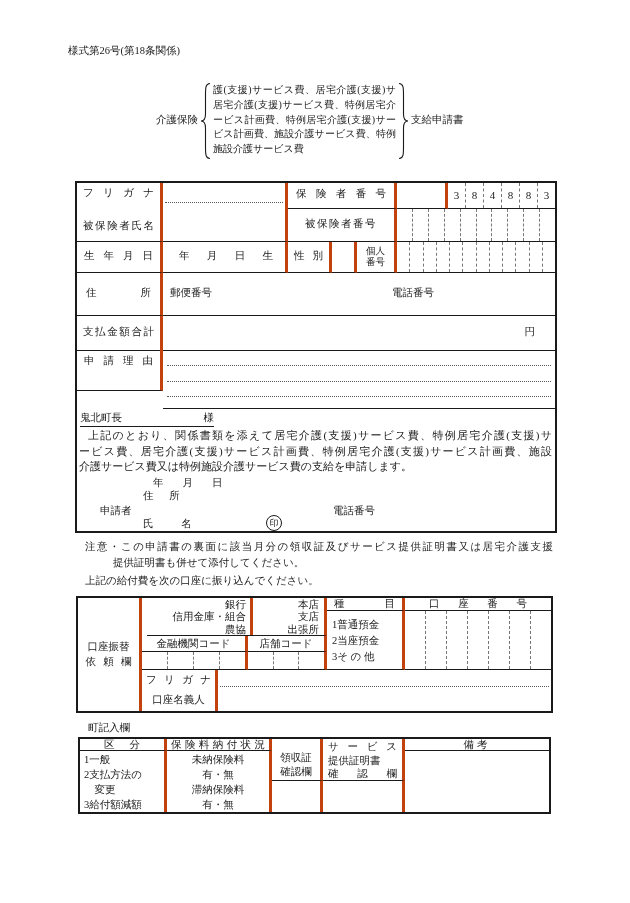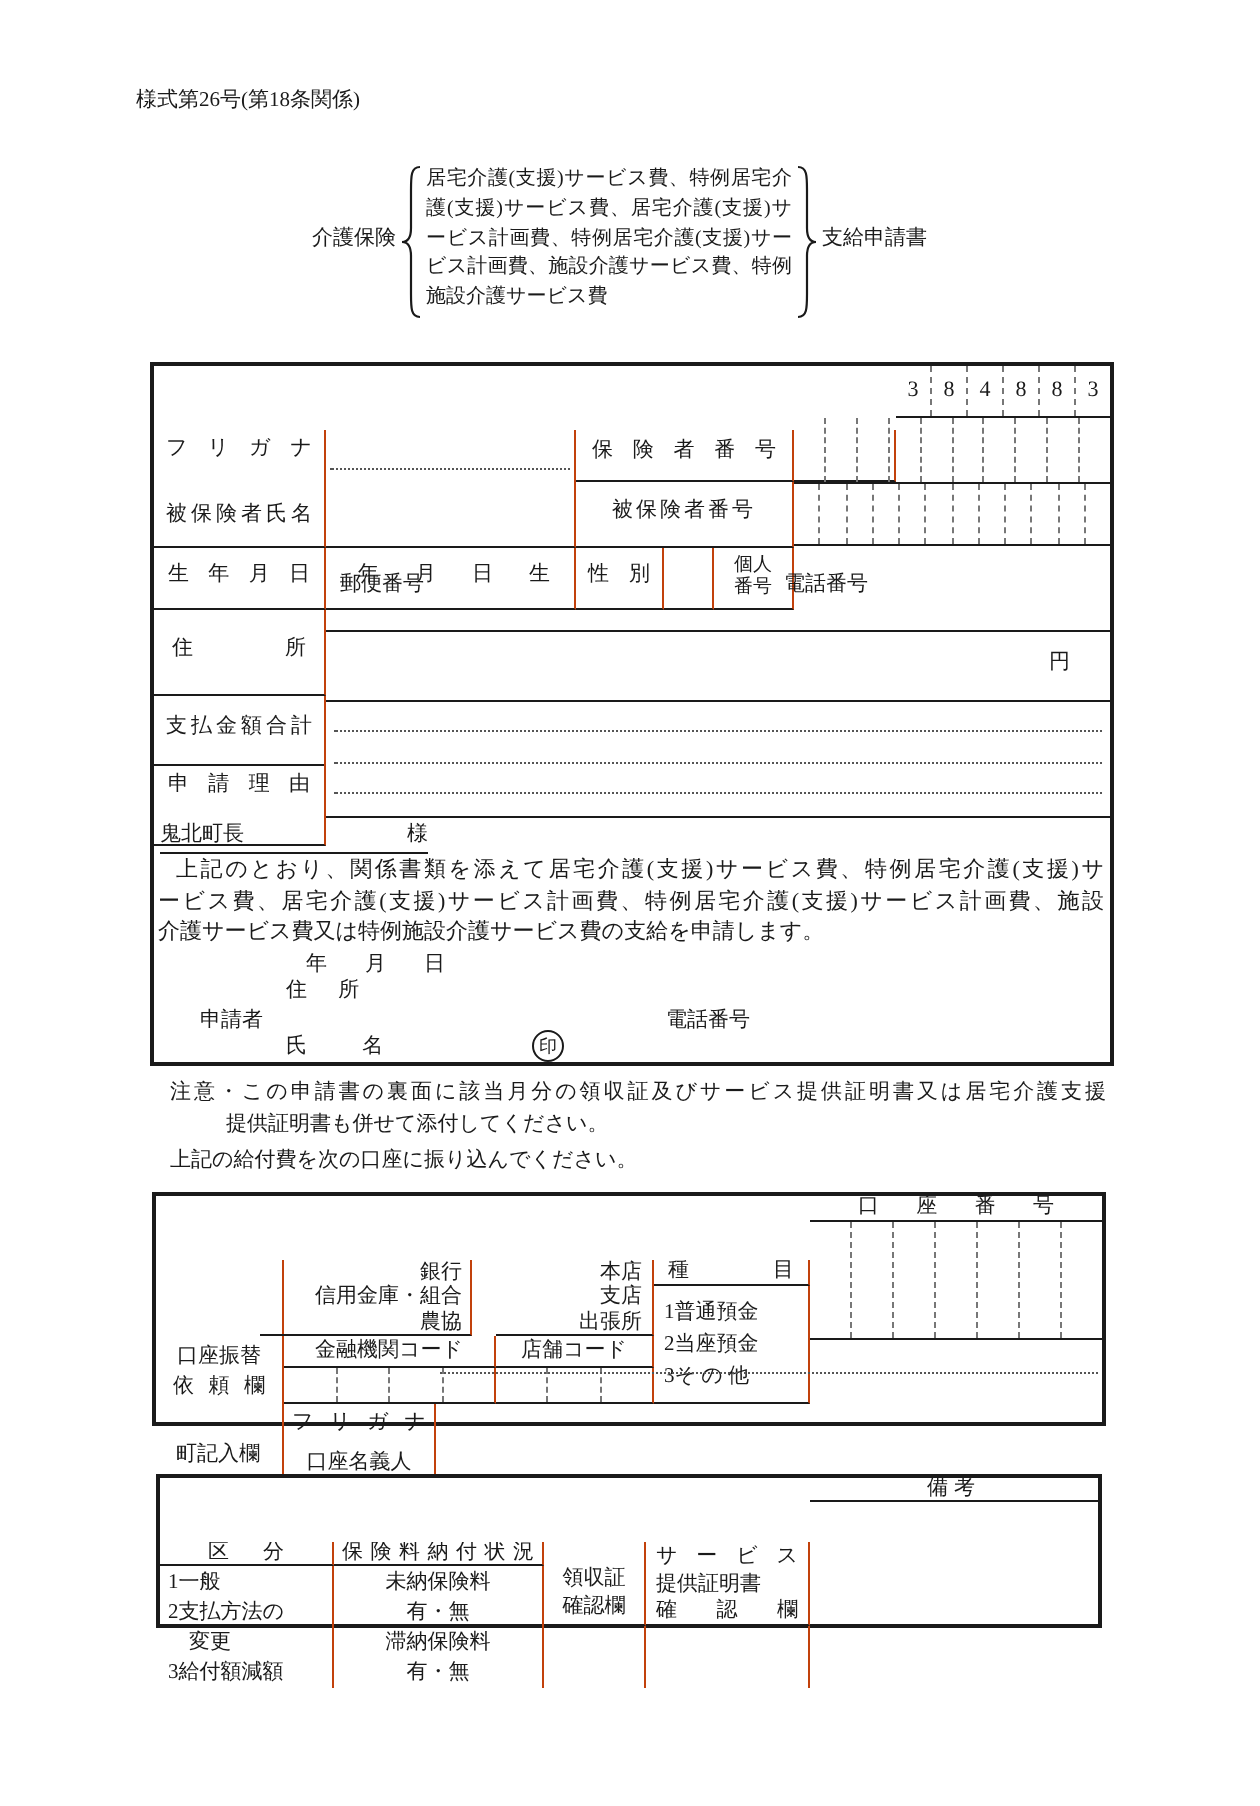--- a/index.html
+++ b/index.html
@@ -6,21 +6,21 @@
   body{background:#e8e8e8;}
   .page{
     position:relative;width:630px;height:903px;background:#ffffff;
     font-family:"Liberation Serif","DejaVu Serif",serif;
     color:#1a1a1a;overflow:hidden;margin:0 auto;
     font-size:10.5px;line-height:1.35;
   }
   .abs{position:absolute;}
   .tbl{position:absolute;border:2px solid #1a1a1a;box-sizing:border-box;background:#fff;}
   .cell{position:absolute;box-sizing:border-box;overflow:hidden;}
-  .br{border-right:1px solid #c2410c;margin-top:32px;}
+  .br{border-right:3px solid #c2410c;}
   .bb{border-bottom:1px solid #1a1a1a;}
   .just{text-align:justify;text-align-last:justify;text-justify:inter-character;}
   .ctr{text-align:center;}
   .rt{text-align:right;}
   .drow{display:flex;height:100%;}
   .dcell{flex:1;display:flex;align-items:center;justify-content:center;font-size:11px;}
   .dcell + .dcell{border-left:1px dashed #777;}
   .dotline{position:absolute;border-bottom:1.2px dotted #555;}
   .flexsb{display:flex;justify-content:space-between;}
   .seal{position:absolute;width:14px;height:14px;border:1px solid #1a1a1a;border-radius:50%;
@@ -37,22 +37,22 @@
 
   <div class="abs" style="left:68px;top:44px;">様式第26号(第18条関係)</div>
 
   <div class="abs" style="left:156px;top:113px;">介護保険</div>
 
   <svg class="brace" style="left:200px;top:82px;" width="11" height="78" viewBox="0 0 11 78">
     <path d="M10,1.5 C5.5,1.5 5.5,6 5.5,13 L5.5,32 C5.5,37 3.5,39 1,39 C3.5,39 5.5,41 5.5,46 L5.5,65 C5.5,72 5.5,76.5 10,76.5" fill="none" stroke="#1a1a1a" stroke-width="1.1"></path>
   </svg>
 
   <div class="abs" style="left:213px;top:83px;width:183px;">
+      <div class="bracket-line" style="font-size: 10px; line-height: 14.8px; text-align: justify; text-align-last: justify;">護(支援)サービス費、居宅介護(支援)サ</div>
       <div class="bracket-line" style="font-size: 10px; line-height: 14.8px; text-align: justify; text-align-last: justify;">居宅介護(支援)サービス費、特例居宅介</div>
-      <div class="bracket-line" style="font-size: 10px; line-height: 14.8px; text-align: justify; text-align-last: justify;">護(支援)サービス費、居宅介護(支援)サ</div>
       <div class="bracket-line" style="font-size: 10px; line-height: 14.8px; text-align: justify; text-align-last: justify;">ービス計画費、特例居宅介護(支援)サー</div>
       <div class="bracket-line" style="font-size: 10px; line-height: 14.8px; text-align: justify; text-align-last: justify;">ビス計画費、施設介護サービス費、特例</div>
       <div class="bracket-line" style="font-size: 10px; line-height: 14.8px;">施設介護サービス費</div>
     </div>
 
   <svg class="brace" style="left:398px;top:82px;" width="11" height="78" viewBox="0 0 11 78">
     <path d="M1,1.5 C5.5,1.5 5.5,6 5.5,13 L5.5,32 C5.5,37 7.5,39 10,39 C7.5,39 5.5,41 5.5,46 L5.5,65 C5.5,72 5.5,76.5 1,76.5" fill="none" stroke="#1a1a1a" stroke-width="1.1"></path>
   </svg>
 
   <div class="abs" style="left:411px;top:113px;">支給申請書</div>
@@ -187,21 +187,21 @@
   <div class="abs" style="left:113px;top:556px;">提供証明書も併せて添付してください。</div>
   <div class="abs" style="left:85px;top:574px;">上記の給付費を次の口座に振り込んでください。</div>
 
   <div class="tbl" style="left:76px;top:596px;width:477px;height:117px;">
 
     <div class="cell br" style="left:0;top:0;width:64px;height:113px;display:flex;flex-direction:column;justify-content:center;">
       <div class="ctr">口座振替</div>
       <div class="just" style="width:46px;margin:1px auto 0 auto;">依 頼 欄</div>
     </div>
 
-    <div class="cell br bb rt" style="left:52px;top:0;width:106px;height:38px;padding:1px 4px 0 0;line-height:12.3px;">
+    <div class="cell br bb rt" style="left:69px;top:0;width:106px;height:38px;padding:1px 4px 0 0;line-height:12.3px;">
         <div>銀行</div>
         <div>信用金庫・組合</div>
         <div>農協</div>
       </div>
     <div class="cell br bb rt" style="left:170px;top:0;width:79px;height:38px;padding:1px 5px 0 0;line-height:12.3px;">
         <div>本店</div>
         <div>支店</div>
         <div>出張所</div>
       </div>
 

